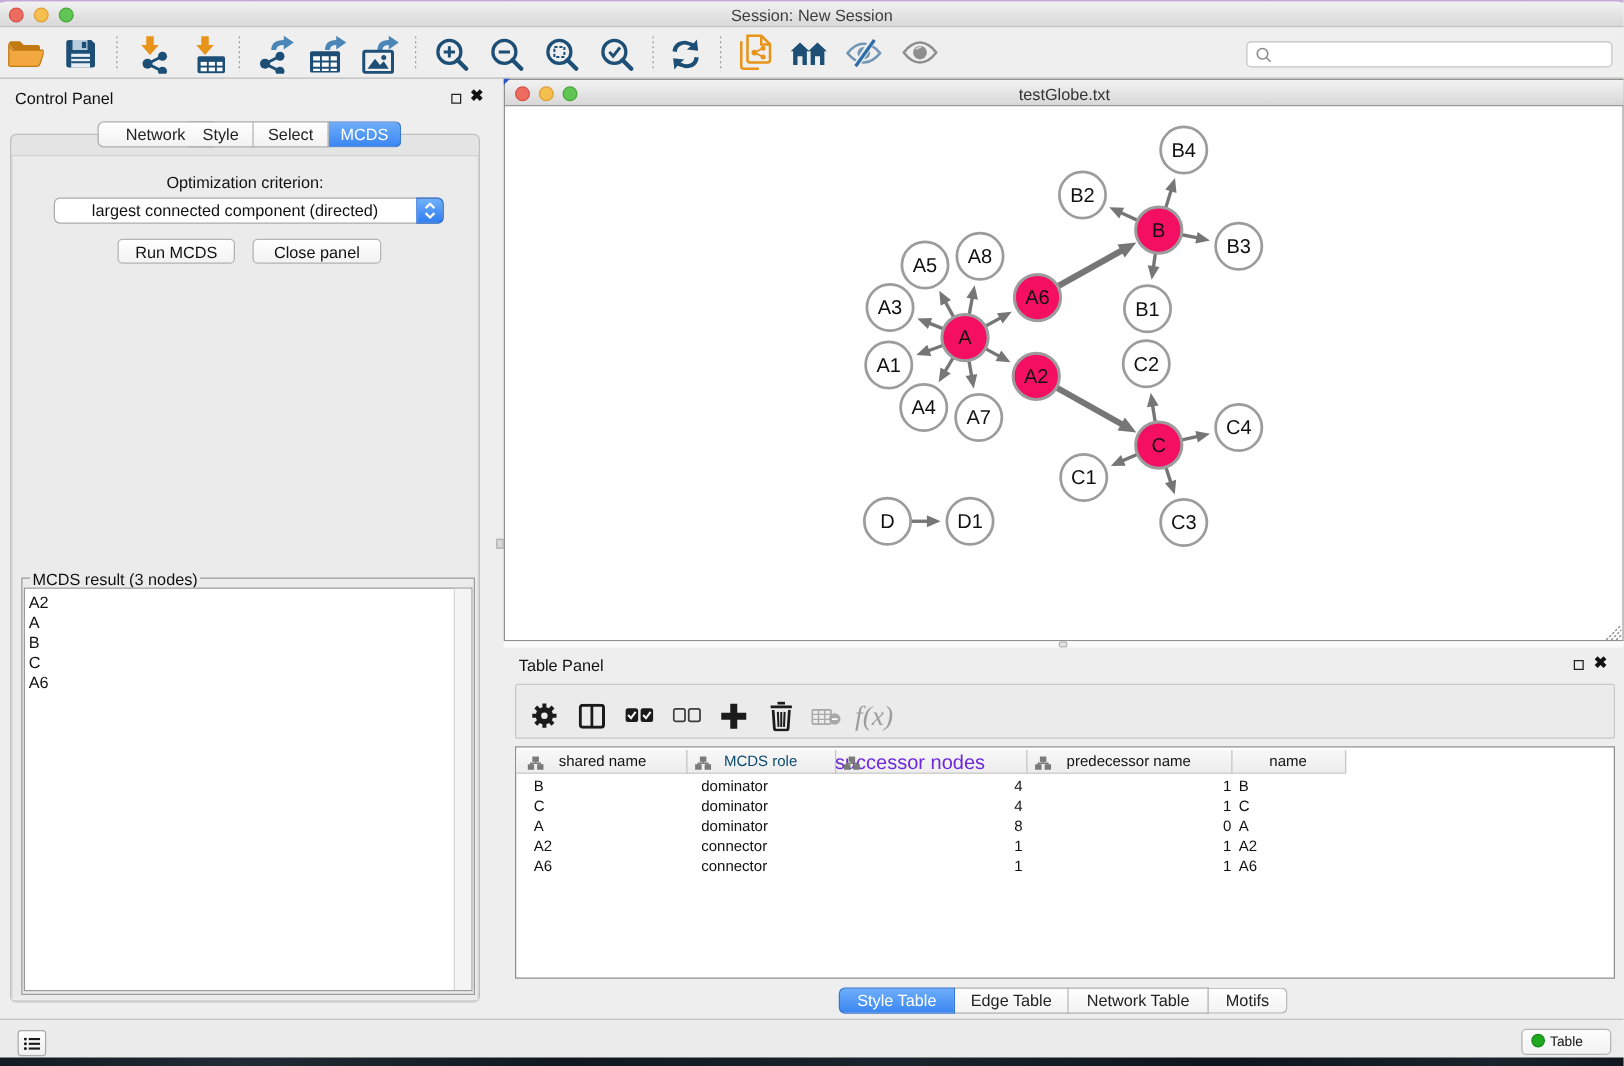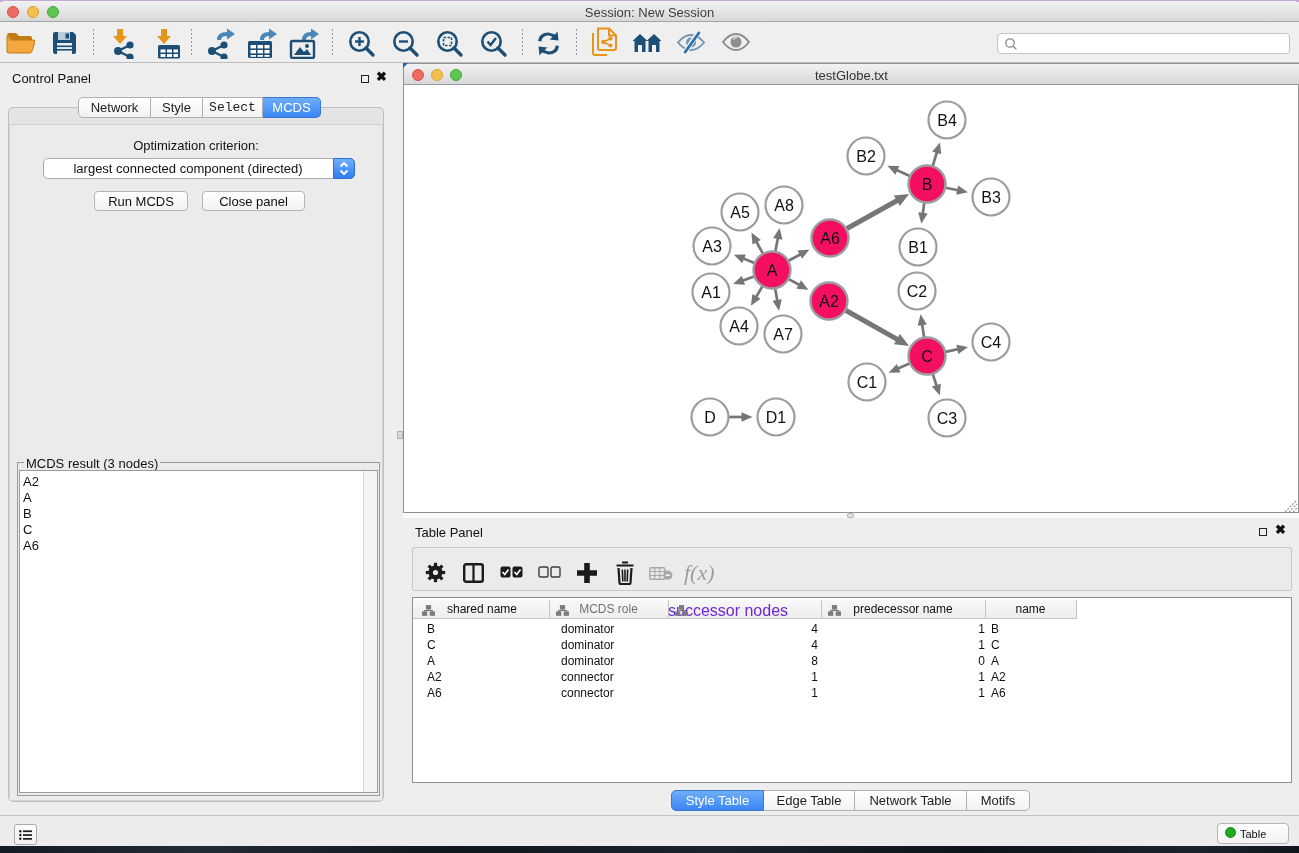--- a/index.html
+++ b/index.html
@@ -167,23 +167,23 @@
     <line x1="9" y1="9" x2="12.4" y2="12.4" stroke="#8a8a8a" stroke-width="1.3"></line>
   </svg>
 
 <div class="abs" style="left:12px;top:71px;font-size:13px;color:#111;">Control Panel</div>
 <div class="abs" style="left:361px;top:75px;width:8px;height:8px;border:1.5px solid #222;"></div>
 <div class="abs" style="left:376px;top:69px;font-size:13px;font-weight:bold;color:#111;">✖</div>
 
 <div class="abs" style="left:8px;top:107px;width:376px;height:695px;background:#e4e4e4;border:1px solid #c0c0c0;border-radius:5px;"></div>
 <div class="abs" style="left:9px;top:124px;width:374px;height:677px;background:#ebebeb;border:1px solid #d2d2d2;"></div>
 
-<div class="tab" style="left:78px;width:73px;border-left:1px solid #b0b0b0;border-radius:5px 0 0 5px;top:97px;">Network</div>
+<div class="tab" style="left:78px;width:93px;border-left:1px solid #b0b0b0;border-radius:5px 0 0 5px;top:97px;">Network</div>
 <div class="tab" style="left:151px;width:52px;top:97px;">Style</div>
-<div class="tab" style="left:203px;width:60px;top:97px;font-family:Liberation Mono, monospace;">Select</div>
+<div class="tab" style="left:203px;width:60px;top:97px;">Select</div>
 <div class="tab tabsel" style="left:263px;width:58px;border-radius:0 5px 5px 0;top:97px;">MCDS</div>
 
 <div class="abs" style="left:9px;top:138px;width:374px;text-align:center;font-size:13px;color:#111;">Optimization criterion:</div>
 
 <div class="abs" style="left:43px;top:158px;width:312px;height:21px;background:#fff;border:1px solid #ababab;border-radius:5px;"></div>
 <div class="abs" style="left:43px;top:161px;width:290px;text-align:center;font-size:13px;color:#111;">largest connected component (directed)</div>
 <div class="abs" style="left:333px;top:158px;width:22px;height:21px;background:linear-gradient(#6fb1fa,#2f7df0);border-radius:0 5px 5px 0;border:1px solid #2e6fd4;"></div>
 <svg class="icon" style="left:337px;top:161px;" width="14" height="15" viewBox="0 0 14 15">
     <path d="M3.5 5.5 L7 2 L10.5 5.5" fill="none" stroke="#fff" stroke-width="1.8"></path>
     <path d="M3.5 9.5 L7 13 L10.5 9.5" fill="none" stroke="#fff" stroke-width="1.8"></path>
@@ -355,21 +355,21 @@
     </g>
 <circle cx="18.8" cy="8.2" r="4.6" fill="#a8a8a8"></circle>
     <line x1="16.6" y1="8.2" x2="21" y2="8.2" stroke="#fff" stroke-width="1.4"></line>
   </svg>
 <div class="abs" style="left:684px;top:560px;font-family:'Liberation Serif',serif;font-style:italic;font-size:22px;color:#9d9d9d;">f(x)</div>
 
 <div class="abs" style="left:412px;top:597px;width:880px;height:186px;background:#fff;border:1px solid #8f8f8f;"></div>
 <div class="abs" style="left:413px;top:600px;width:663px;height:19px;background:linear-gradient(#f8f8f8,#ededed);border-bottom:1px solid #c4c4c4;"></div>
 <div class="abs" style="left:415px;top:602px;width:134px;text-align:center;font-size:12px;color:#111;white-space:nowrap;">shared name</div>
 <div class="abs" style="left:549px;top:600px;width:1px;height:19px;background:#c4c4c4;"></div>
-<div class="abs" style="left:549px;top:602px;width:119px;text-align:center;font-size:12px;color:#737373;white-space:nowrap;">MCDS role</div>
+<div class="abs" style="left:549px;top:602px;width:119px;text-align:center;font-size:12px;color:#0c4a6e;white-space:nowrap;">MCDS role</div>
 <div class="abs" style="left:668px;top:600px;width:1px;height:19px;background:#c4c4c4;"></div>
 <div class="abs" style="left:668px;top:602px;width:153px;text-align:left;font-size:16px;color:#6d28d9;white-space:nowrap;">successor nodes</div>
 <div class="abs" style="left:821px;top:600px;width:1px;height:19px;background:#c4c4c4;"></div>
 <div class="abs" style="left:821px;top:602px;width:164px;text-align:center;font-size:12px;color:#111;white-space:nowrap;">predecessor name</div>
 <div class="abs" style="left:985px;top:600px;width:1px;height:19px;background:#c4c4c4;"></div>
 <div class="abs" style="left:985px;top:602px;width:91px;text-align:center;font-size:12px;color:#111;white-space:nowrap;">name</div>
 <div class="abs" style="left:1076px;top:600px;width:1px;height:19px;background:#c4c4c4;"></div>
 <svg class="icon" style="left:422px;top:605px;" width="13" height="11" viewBox="0 0 13 11">
     <g fill="none" stroke="#7a7a7a" stroke-width="1.2">
       <rect x="4.5" y="0.7" width="4" height="3.2" fill="#7a7a7a"></rect>

